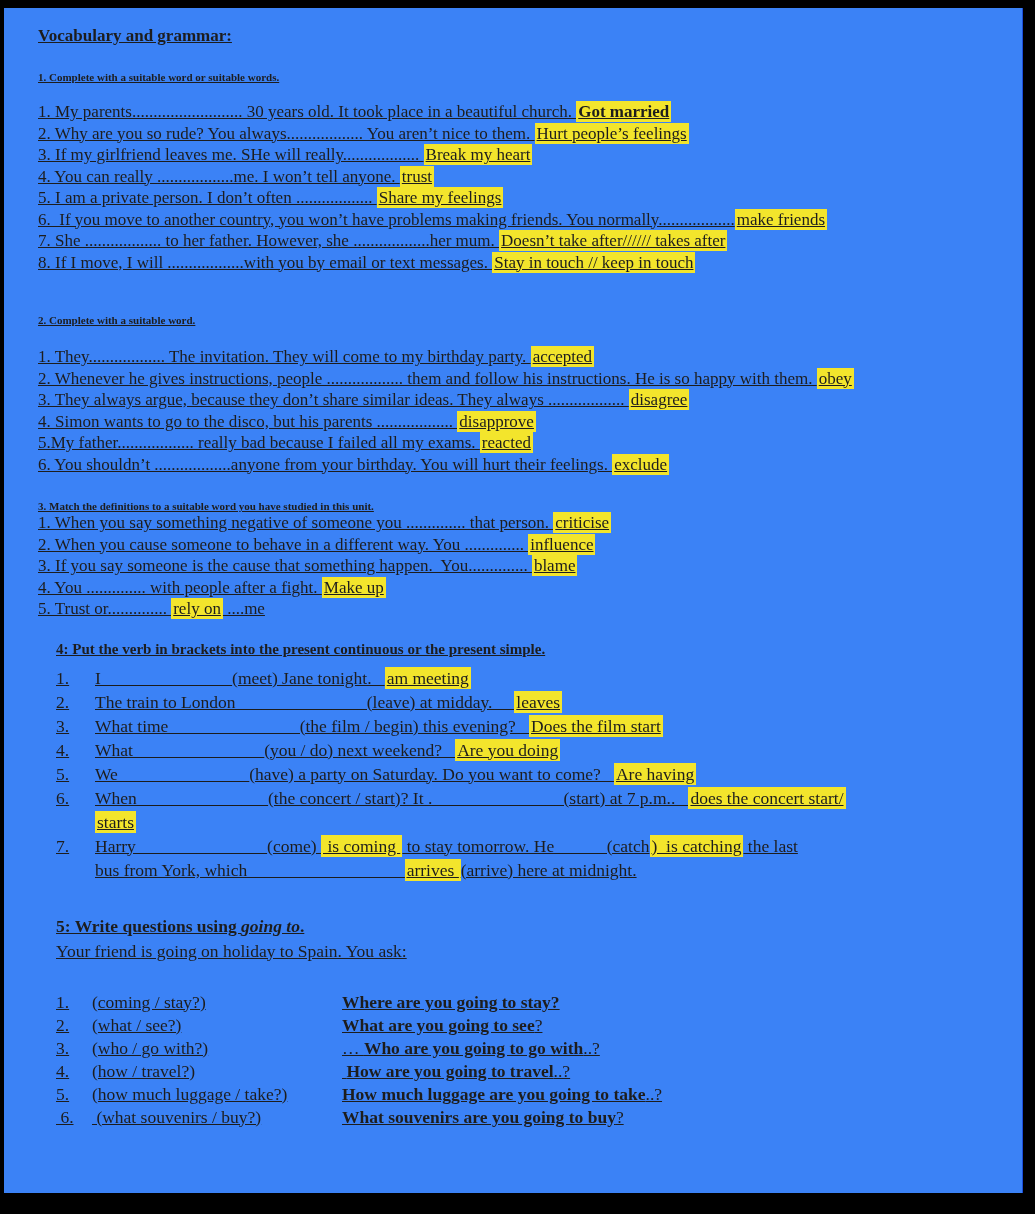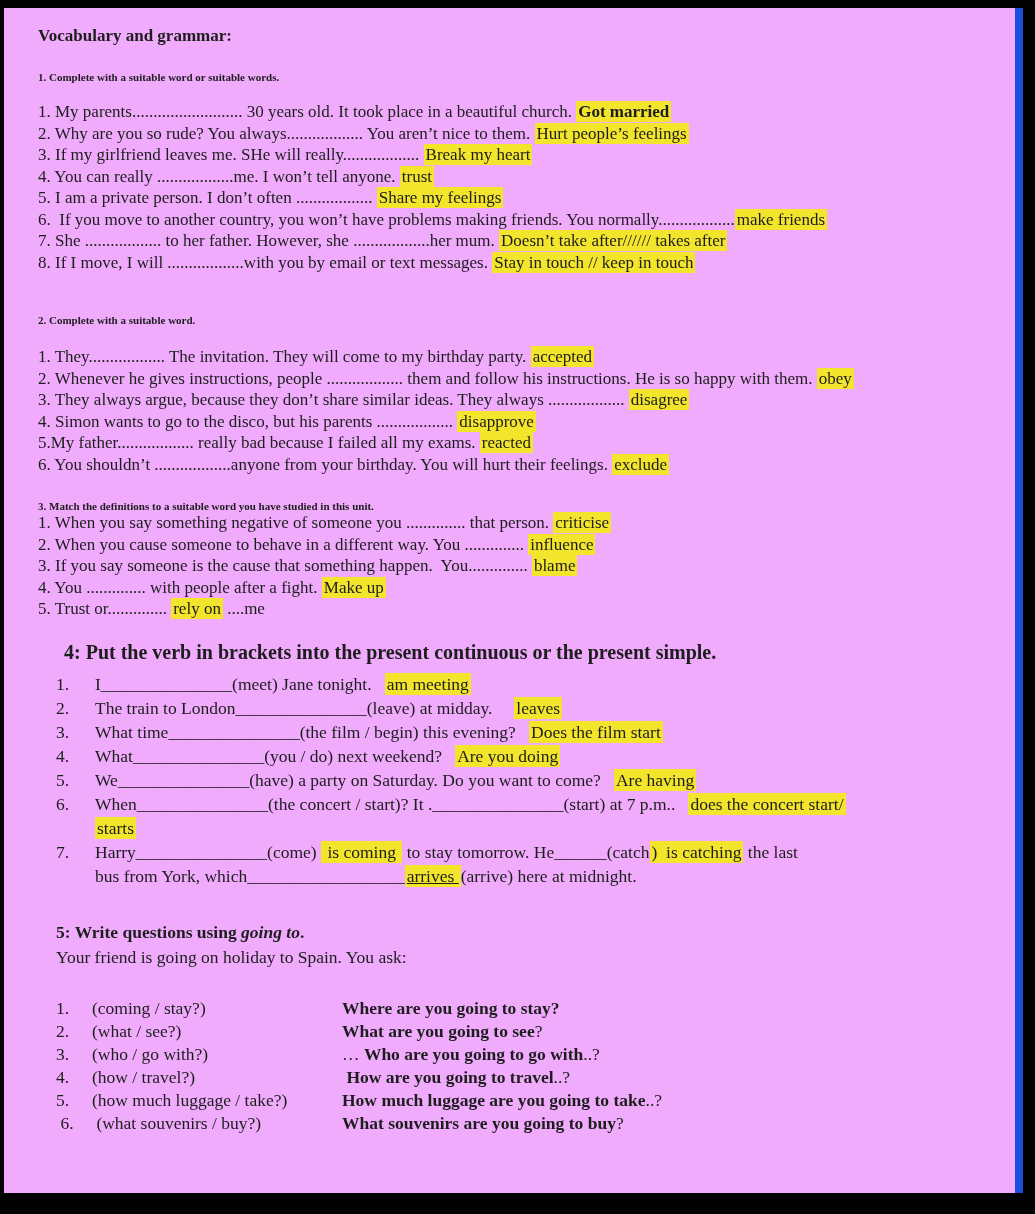--- a/index.html
+++ b/index.html
@@ -6,26 +6,27 @@
   body {
     width: 1035px; height: 1214px;
     background: #000;
     position: relative;
     font-family: "Liberation Serif", serif;
     overflow: hidden;
   }
   .page {
     position: absolute;
     left: 4px; top: 8px; right: 12px; bottom: 21px;
-    background: #f0abfc;
-    border-right: 8px solid #1d4ed8;
+    background: #3b82f6;
+    border-right: 1px solid #1d4ed8;
     box-sizing: border-box;
     color: #1d1d1d;
     padding: 16px 8px 0 34px;
     overflow: hidden;
+    text-decoration: underline;
   }
   h1 {
     font-size: 17px; font-weight: bold;
     margin: 2px 0 0 0;
   }
   h2 {
     font-size: 11px; font-weight: bold;
     margin: 0;
   }
   p { margin: 0; }
@@ -35,21 +36,21 @@
   }
   .hl { background: #f3e52c; padding: 1px 2px; }
   .b { font-weight: bold; }
   .i { font-style: italic; margin-top: 16px; }
   .u { text-decoration: underline; }
   section[data-name="section-1"] h2 { margin: 25px 0 18px 0; }
   section[data-name="section-2"] h2 { margin: 41px 0 20px 0; }
   section[data-name="section-3"] h2 { margin: 25px 0 0 0; }
   section[data-name="section-4"],
   section[data-name="section-5"] { margin-left: 18px; }
-  section[data-name="section-4"] h2 { margin: 21px 0 8px 8px; font-size: 20px; }
+  section[data-name="section-4"] h2 { margin: 21px 0 8px 0; font-size: 15px; }
   section[data-name="section-5"] h2 { margin: 34px 0 2px 0; font-size: 17.5px; }
   .num-row {
     display: flex;
     font-size: 17.5px; line-height: 24px;
   }
   .num-row .num { width: 39px; flex: 0 0 39px; white-space: pre; }
   .num-row .content { flex: 1; white-space: pre-wrap; }
   .qa-row {
     display: flex;
     font-size: 17.5px; line-height: 23px;

